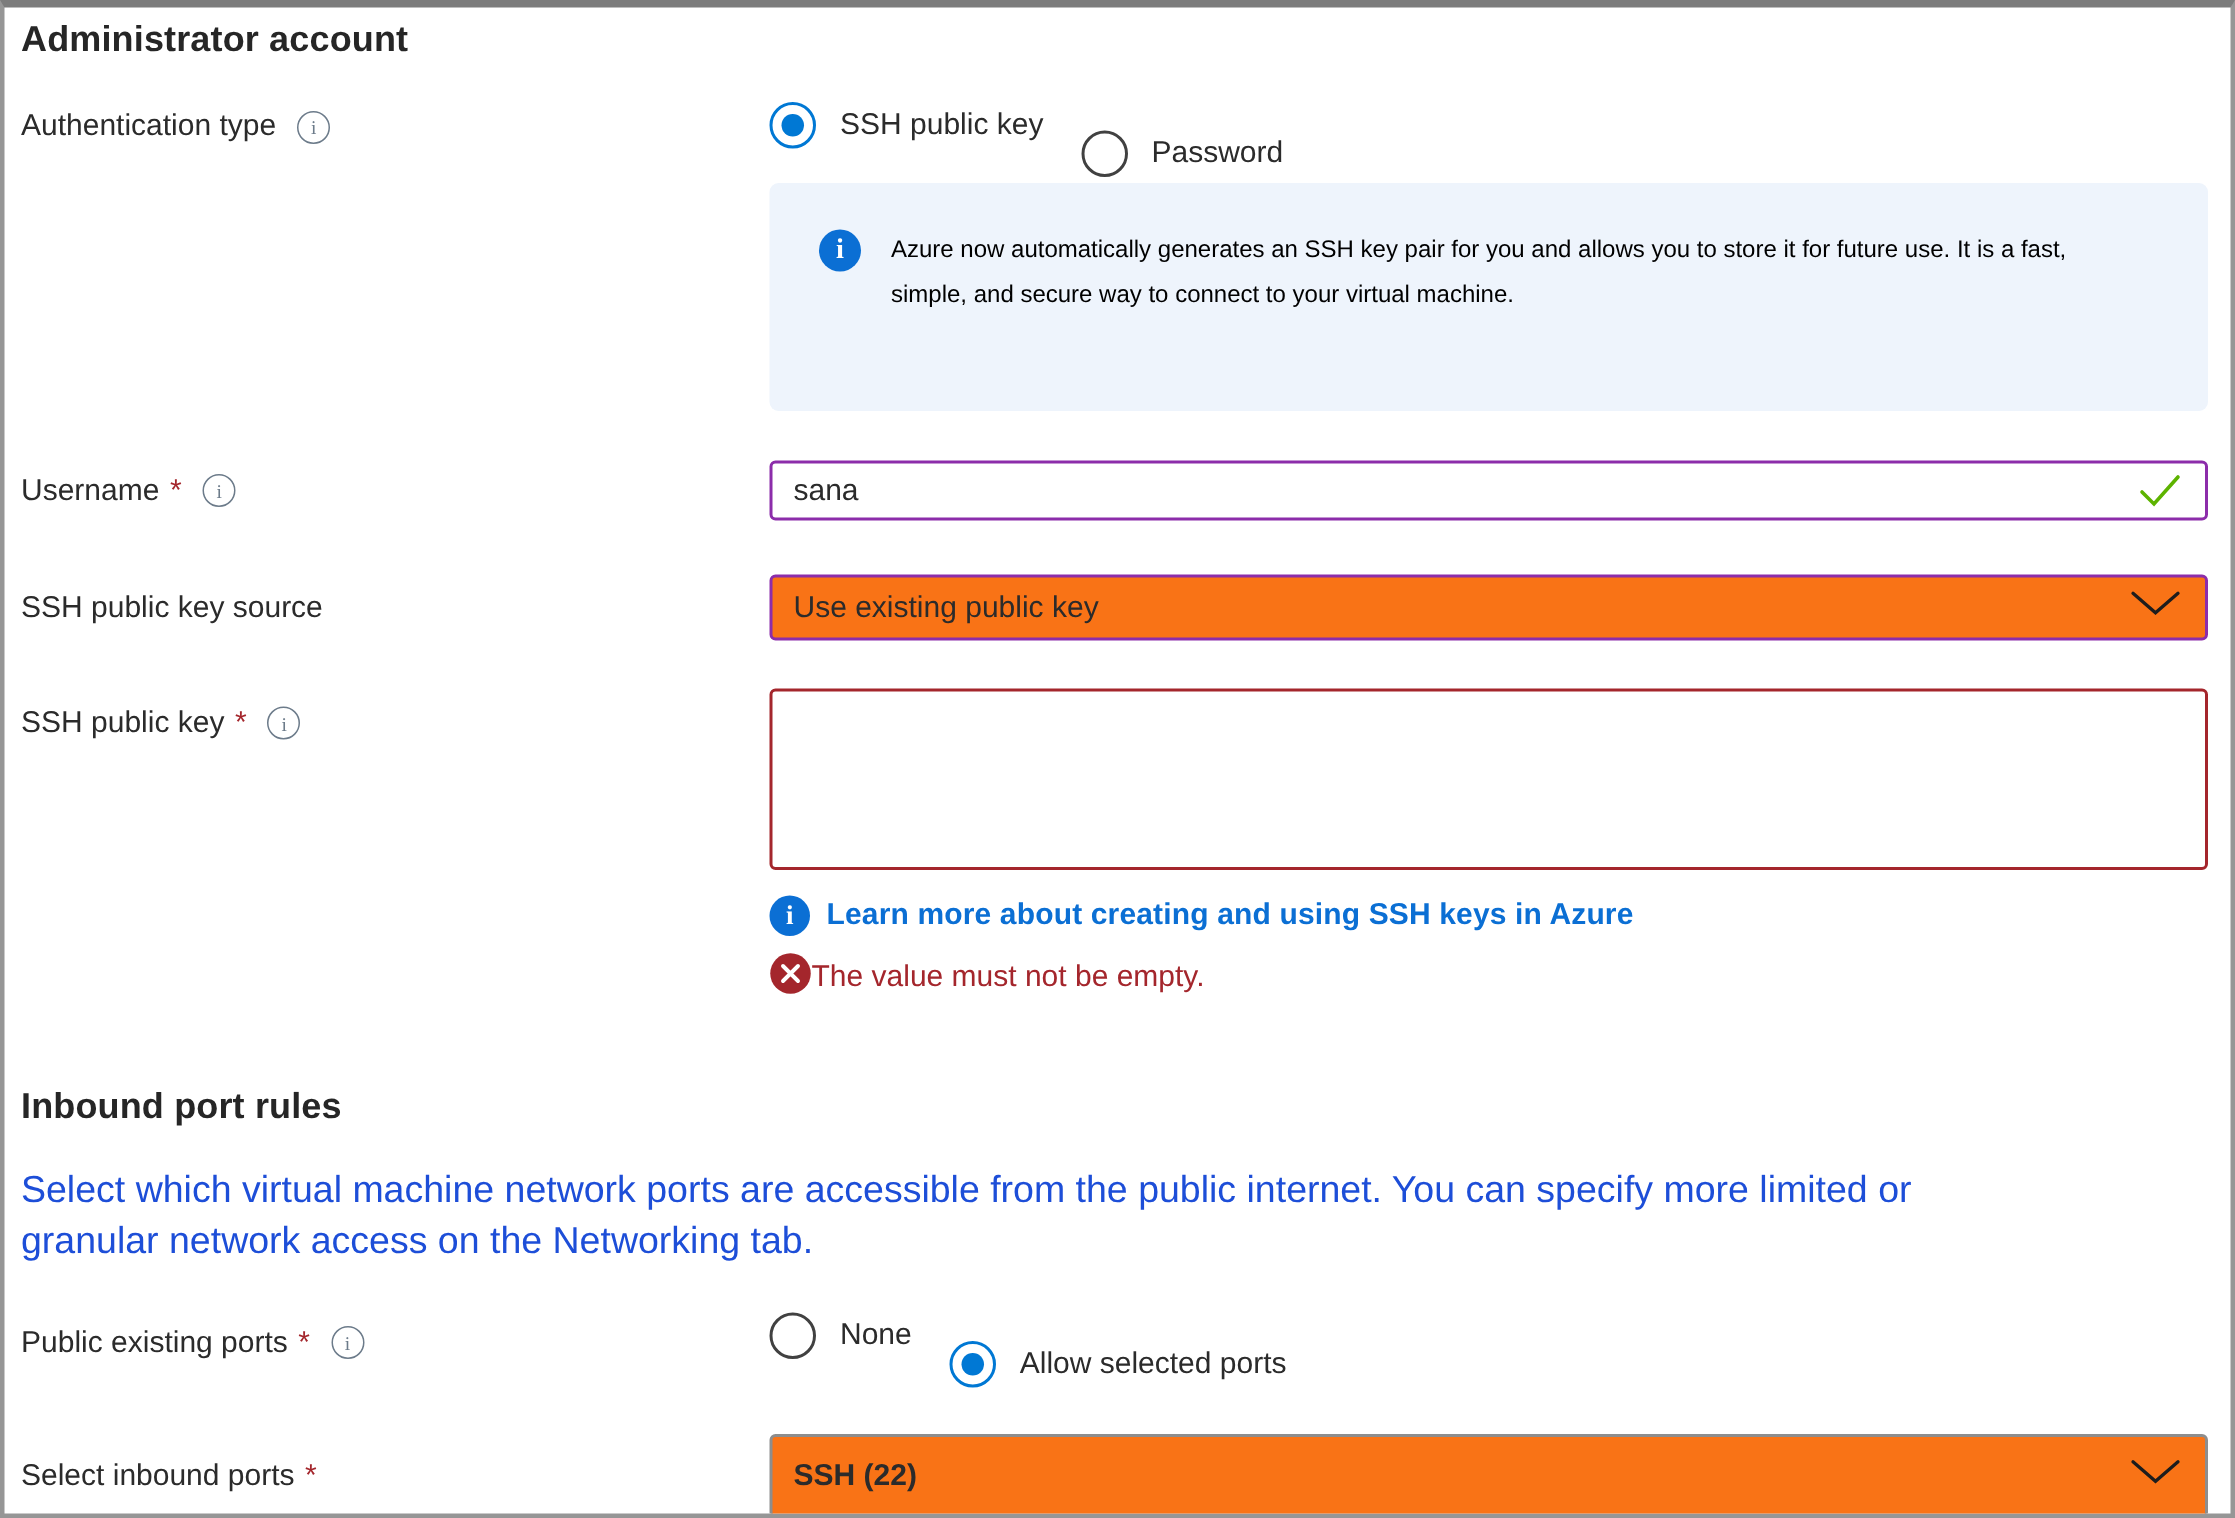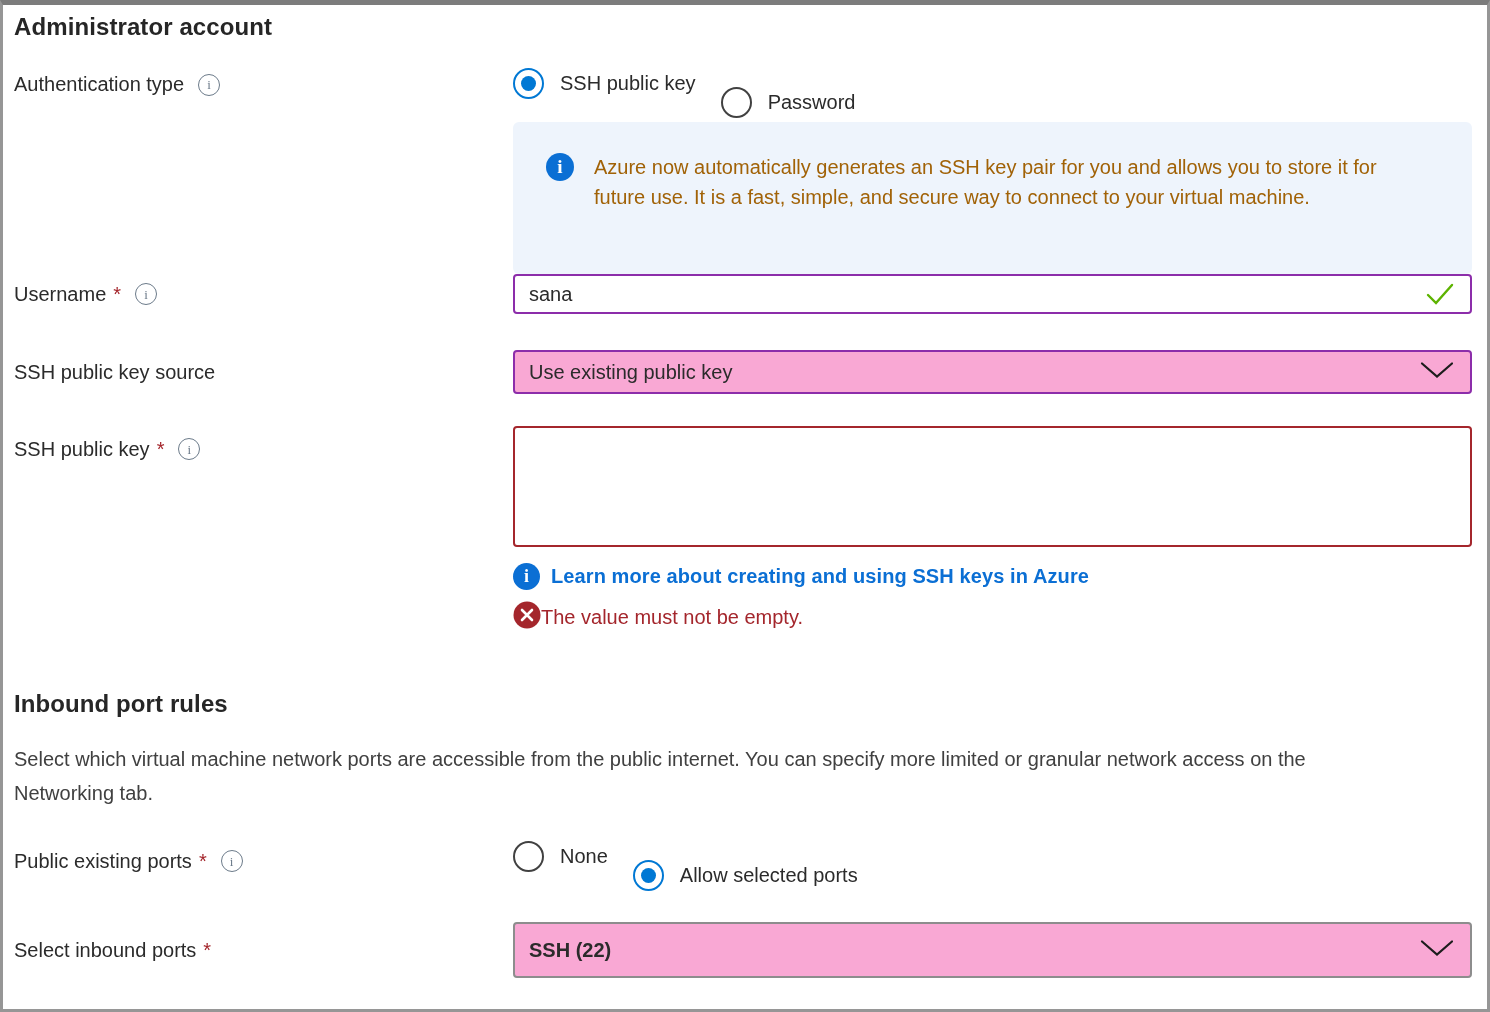--- a/index.html
+++ b/index.html
@@ -85,21 +85,21 @@
   }
   .info-badge{
     width:28px;height:28px;border-radius:50%;
     background:var(--accent-blue);color:#fff;
     font-family:"Liberation Serif", serif;
     font-weight:700;font-size:19px;
     display:flex;align-items:center;justify-content:center;
     flex:none;margin-top:1px;
   }
   .info-banner-text{
-    font-size:20px;line-height:30px;color:#a16207;
+    font-size:16px;line-height:30px;color:#000000;
     max-width:832px;
   }
 
   
   .text-input{
     width:100%;height:40px;
     border:2.5px solid var(--purple-border);
     border-radius:4px;
     font-family:"Liberation Sans", sans-serif;
     font-size:20px;color:#2b2b2b;
@@ -108,21 +108,21 @@
   }
   .input-wrap{position:relative;width:100%;}
   .input-affix{
     position:absolute;right:16px;top:50%;transform:translateY(-50%);
     display:flex;align-items:center;
   }
   .dropdown{
     width:100%;height:44px;
     border:2.5px solid var(--purple-border);
     border-radius:4px;
-    background:#f9a8d4;
+    background:#f97316;
     display:flex;align-items:center;
     padding:0 50px 0 14px;
     font-size:20px;color:#2b2b2b;
     position:relative;
     cursor:default;
   }
   .dropdown.gray{border:2px solid var(--gray-border);height:56px;font-weight:bold;}
   .dropdown .chev{
     position:absolute;right:16px;top:50%;transform:translateY(-50%);
   }
@@ -151,28 +151,28 @@
     color:var(--accent-blue);
     text-decoration:none;
     letter-spacing:0.1px;
   }
 
   .error-row{margin-top:13px;display:flex;align-items:center;height:28px;}
   .error-text{font-size:20px;color:var(--error-red);}
 
   .section-desc{
     margin-top:22px;
-    font-size:20px;line-height:34px;color:#404040;
+    font-size:25px;line-height:34px;color:#1d4ed8;
     max-width:1310px;
   }
 
   
   .row-auth{margin-top:24px;}
   .row-auth .label-col{padding-top:6px;}
-  .row-username{}
+  .row-username{margin-top:33px;}
   .row-source{margin-top:36px;}
   .row-sshkey{margin-top:32px;}
   .row-sshkey .label-col{padding-top:12px;}
   .h2-inbound{margin-top:57px;}
   .row-ports{margin-top:30px;}
   .row-ports .label-col{padding-top:10px;}
   .row-select{margin-top:49px;}
 </style>
 </head>
 <body>

